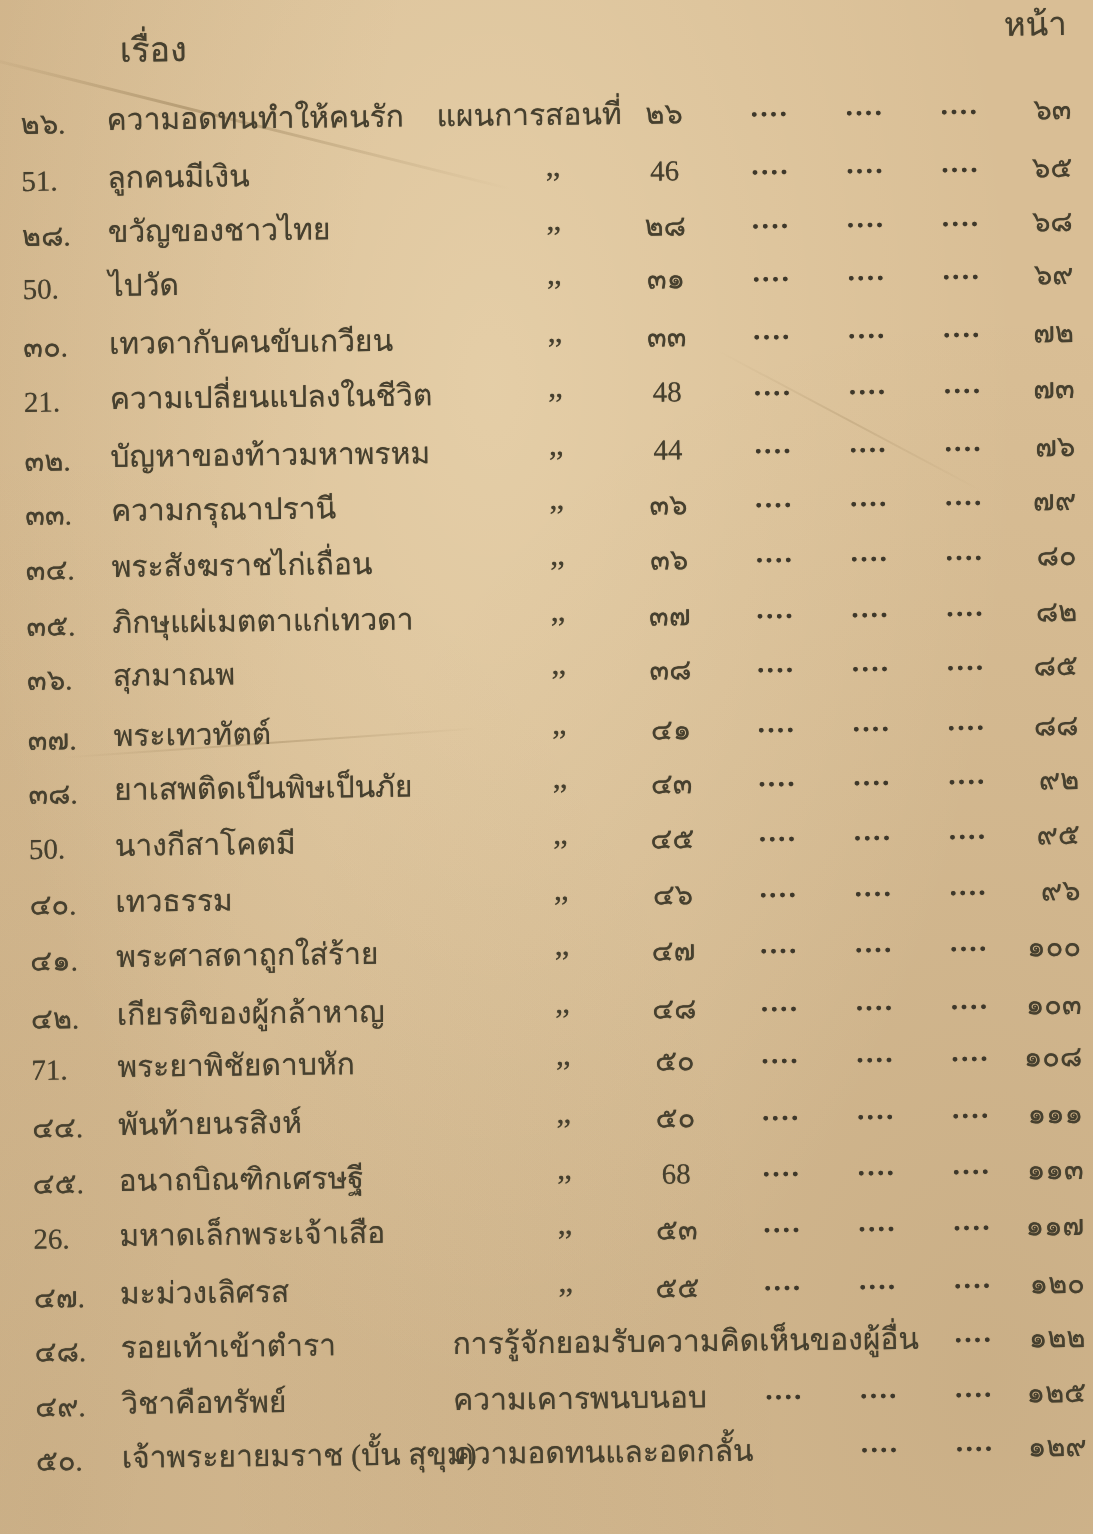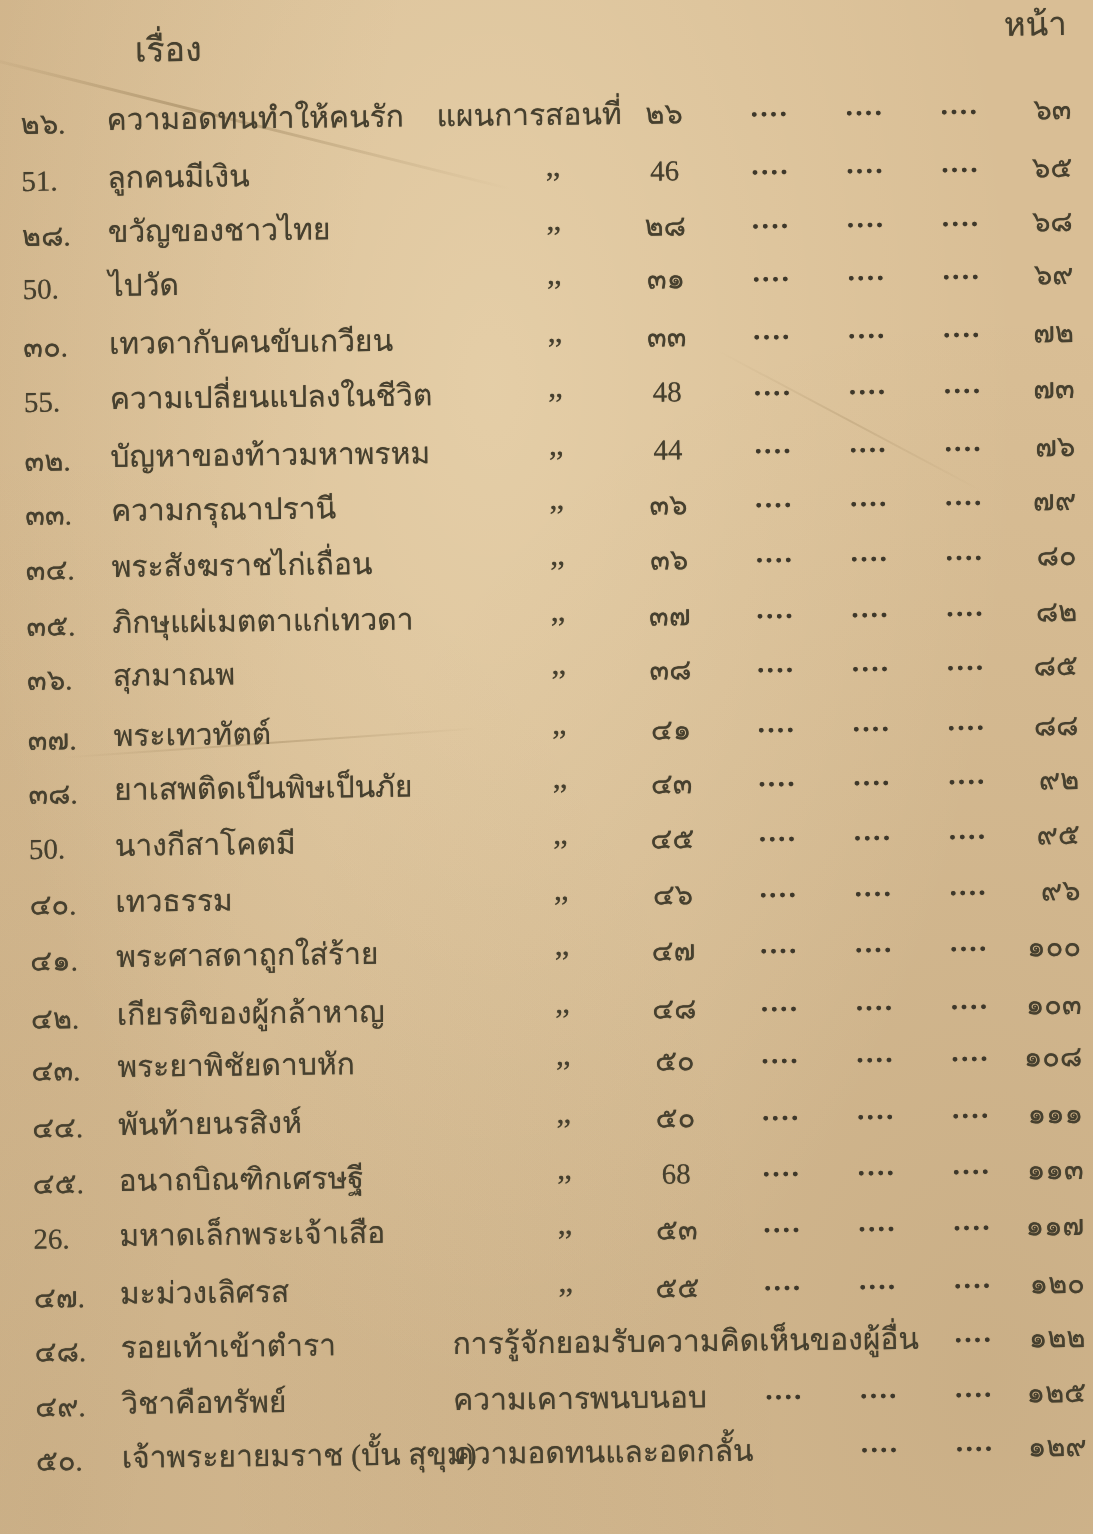--- a/index.html
+++ b/index.html
@@ -25,21 +25,21 @@
     transform:rotate(28deg);}
 
   .sheet{
     position:absolute;inset:0;
     transform:rotate(-0.65deg);
     color:#46402f;
     text-shadow:0 0 0.7px rgba(72,62,40,0.75);
   }
   .header{display:flex;justify-content:space-between;align-items:flex-start;
     padding:26px 18px 0 128px;}
-  .h-left{font-size:34px;line-height:1.15;margin-left:15px;}
+  .h-left{font-size:34px;line-height:1.15;}
   .h-right{font-size:33px;line-height:1.15;transform:translateY(-14px);}
 
   .rows{margin-top:22px;}
   .row{
     display:grid;
     grid-template-columns:88px 330px 185px 85px 95px 95px 95px 1fr;
     align-items:center;
     height:55.8px;
     padding-left:26px;
   }
@@ -113,21 +113,21 @@
     <span class="no">๓๐.</span>
     <span class="title">เทวดากับคนขับเกวียน</span>
     <span class="plan ditto">,,</span>
     <span class="lesson">๓๓</span>
     <span class="dots" style="grid-column: 5;">••••</span>
         <span class="dots" style="grid-column: 6;">••••</span>
         <span class="dots" style="grid-column: 7;">••••</span>
         <span class="pagenum">๗๒</span>
   </div>
       <div class="row">
-    <span class="no">55.</span>
+    <span class="no">21.</span>
     <span class="title">ความเปลี่ยนแปลงในชีวิต</span>
     <span class="plan ditto">,,</span>
     <span class="lesson">48</span>
     <span class="dots" style="grid-column: 5;">••••</span>
         <span class="dots" style="grid-column: 6;">••••</span>
         <span class="dots" style="grid-column: 7;">••••</span>
         <span class="pagenum">๗๓</span>
   </div>
       <div class="row">
     <span class="no">๓๒.</span>
@@ -233,21 +233,21 @@
     <span class="no">๔๒.</span>
     <span class="title">เกียรติของผู้กล้าหาญ</span>
     <span class="plan ditto">,,</span>
     <span class="lesson">๔๘</span>
     <span class="dots" style="grid-column: 5;">••••</span>
         <span class="dots" style="grid-column: 6;">••••</span>
         <span class="dots" style="grid-column: 7;">••••</span>
         <span class="pagenum">๑๐๓</span>
   </div>
       <div class="row">
-    <span class="no">๔๓.</span>
+    <span class="no">71.</span>
     <span class="title">พระยาพิชัยดาบหัก</span>
     <span class="plan ditto">,,</span>
     <span class="lesson">๕๐</span>
     <span class="dots" style="grid-column: 5;">••••</span>
         <span class="dots" style="grid-column: 6;">••••</span>
         <span class="dots" style="grid-column: 7;">••••</span>
         <span class="pagenum">๑๐๘</span>
   </div>
       <div class="row">
     <span class="no">๔๔.</span>

